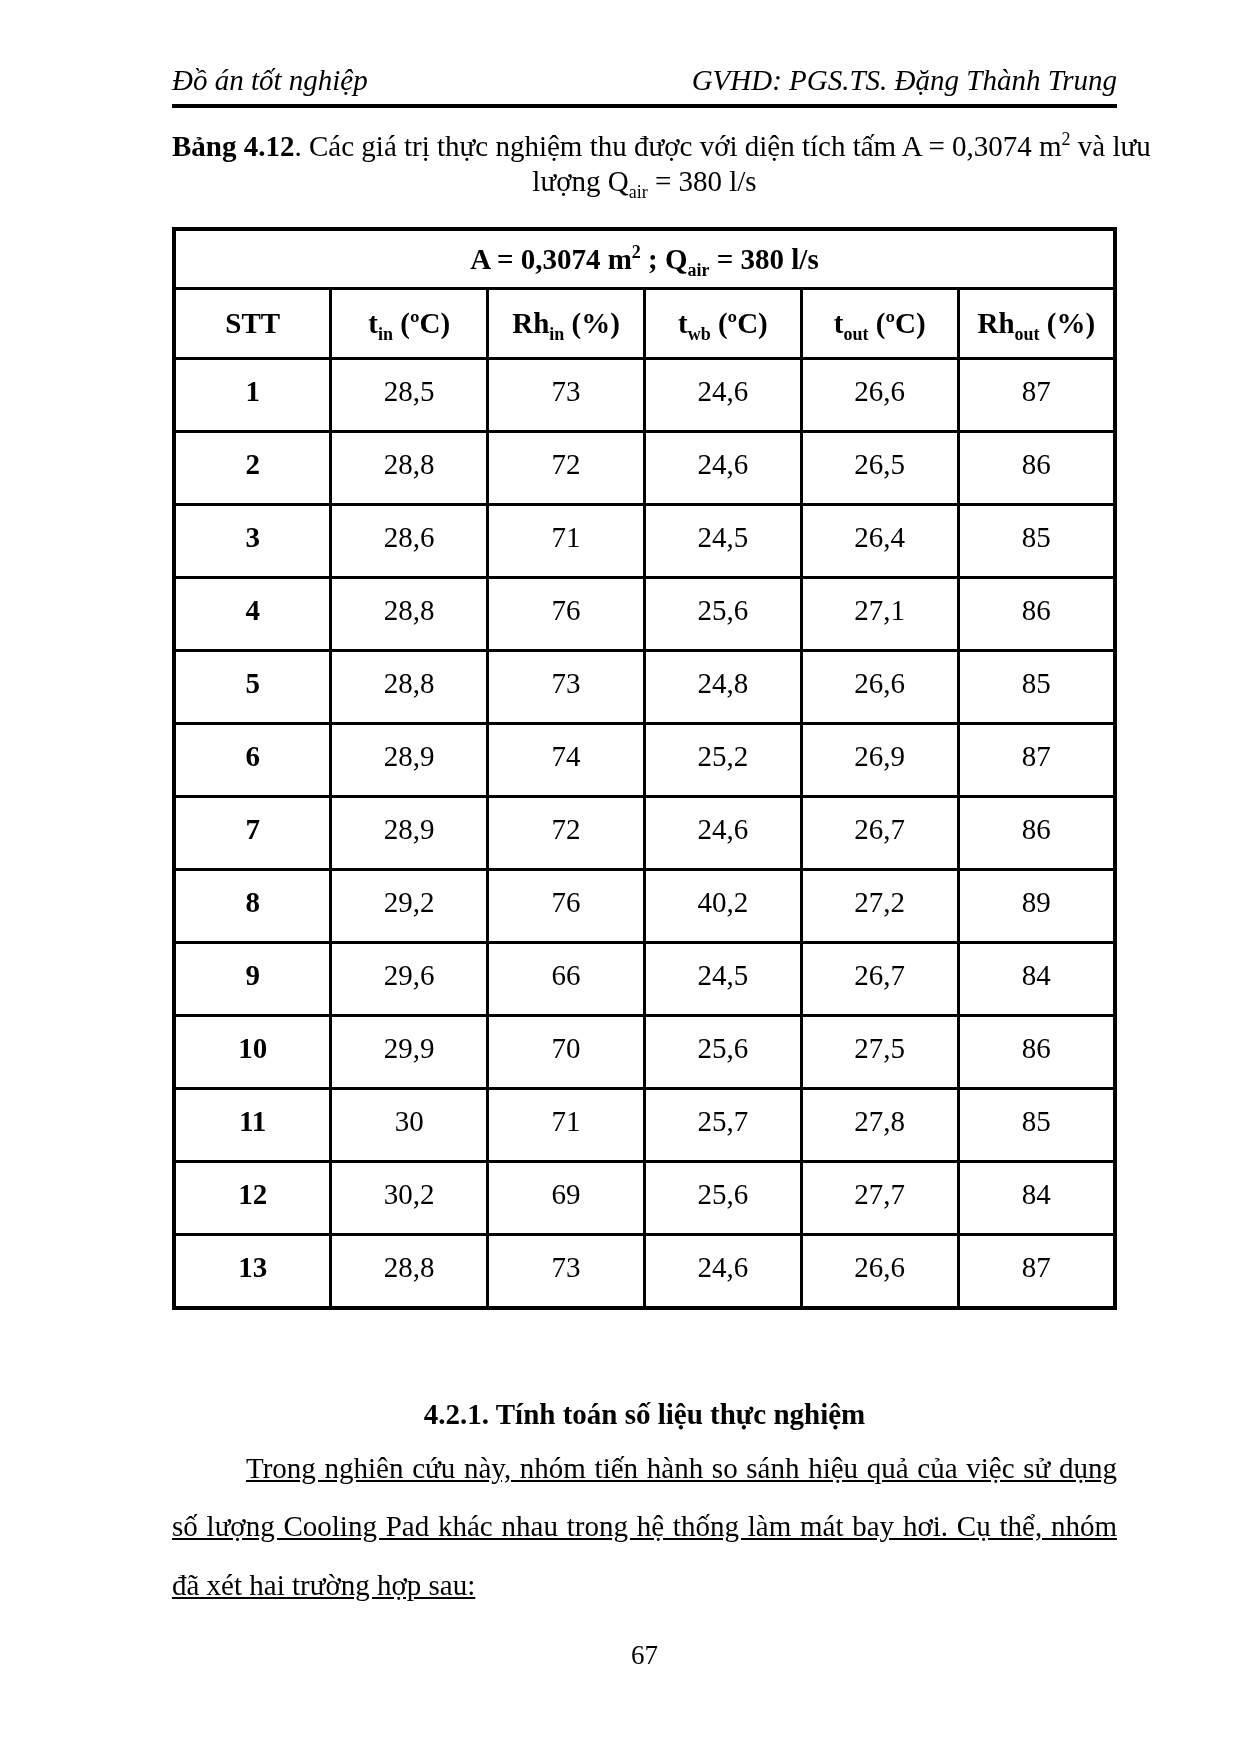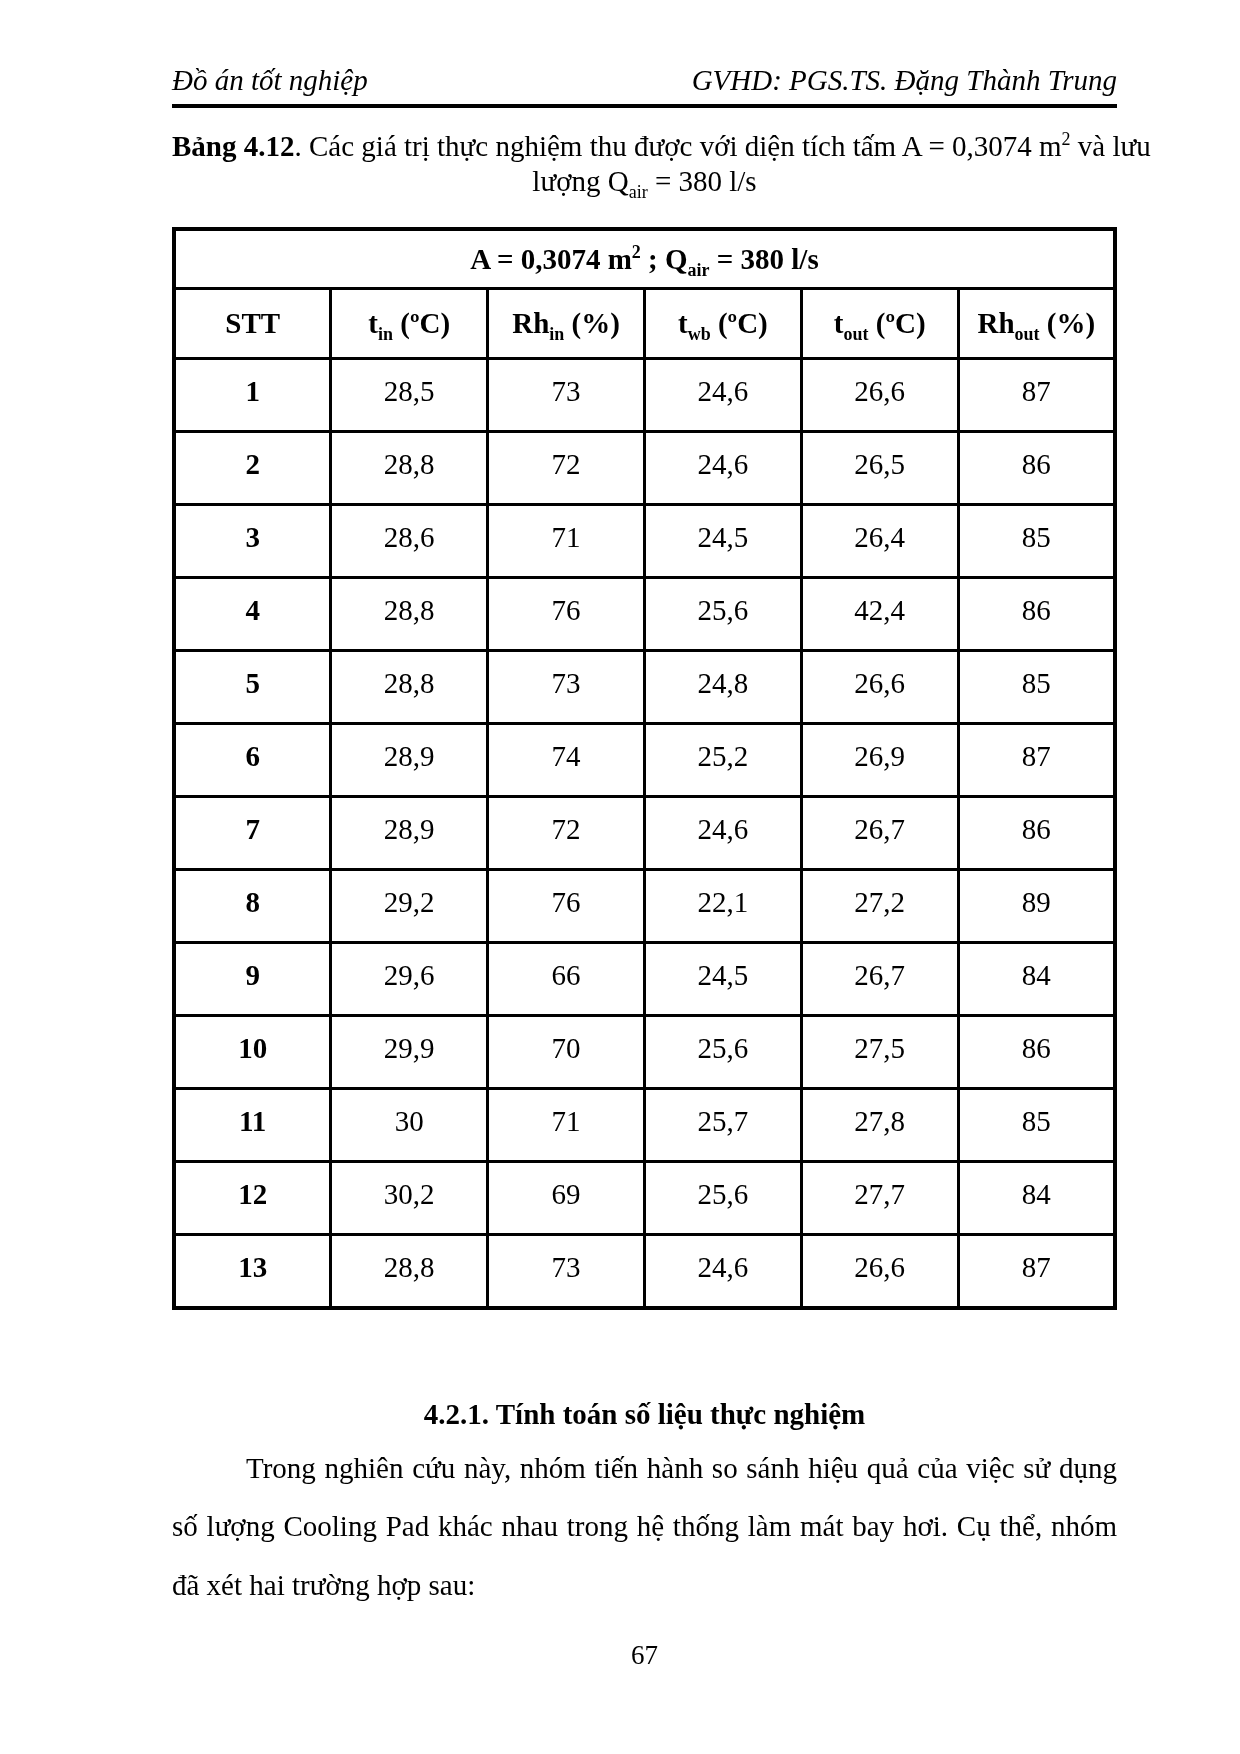--- a/index.html
+++ b/index.html
@@ -71,20 +71,21 @@
     font-size: 29px;
     font-weight: bold;
     text-align: center;
   }
   .para {
     margin-top: 8px;
     font-size: 29px;
     line-height: 2.02;
     text-align: justify;
     text-indent: 74px;
+    text-decoration: underline;
   }
   .page-number {
     margin-top: 26px;
     text-align: center;
     font-size: 27px;
   }
 </style>
 </head>
 <body>
 
@@ -135,21 +136,21 @@
         <td>71</td>
         <td>24,5</td>
         <td>26,4</td>
         <td>85</td>
       </tr>
       <tr class="data-row">
         <td>4</td>
         <td>28,8</td>
         <td>76</td>
         <td>25,6</td>
-        <td>42,4</td>
+        <td>27,1</td>
         <td>86</td>
       </tr>
       <tr class="data-row">
         <td>5</td>
         <td>28,8</td>
         <td>73</td>
         <td>24,8</td>
         <td>26,6</td>
         <td>85</td>
       </tr>
@@ -166,21 +167,21 @@
         <td>28,9</td>
         <td>72</td>
         <td>24,6</td>
         <td>26,7</td>
         <td>86</td>
       </tr>
       <tr class="data-row">
         <td>8</td>
         <td>29,2</td>
         <td>76</td>
-        <td>22,1</td>
+        <td>40,2</td>
         <td>27,2</td>
         <td>89</td>
       </tr>
       <tr class="data-row">
         <td>9</td>
         <td>29,6</td>
         <td>66</td>
         <td>24,5</td>
         <td>26,7</td>
         <td>84</td>

